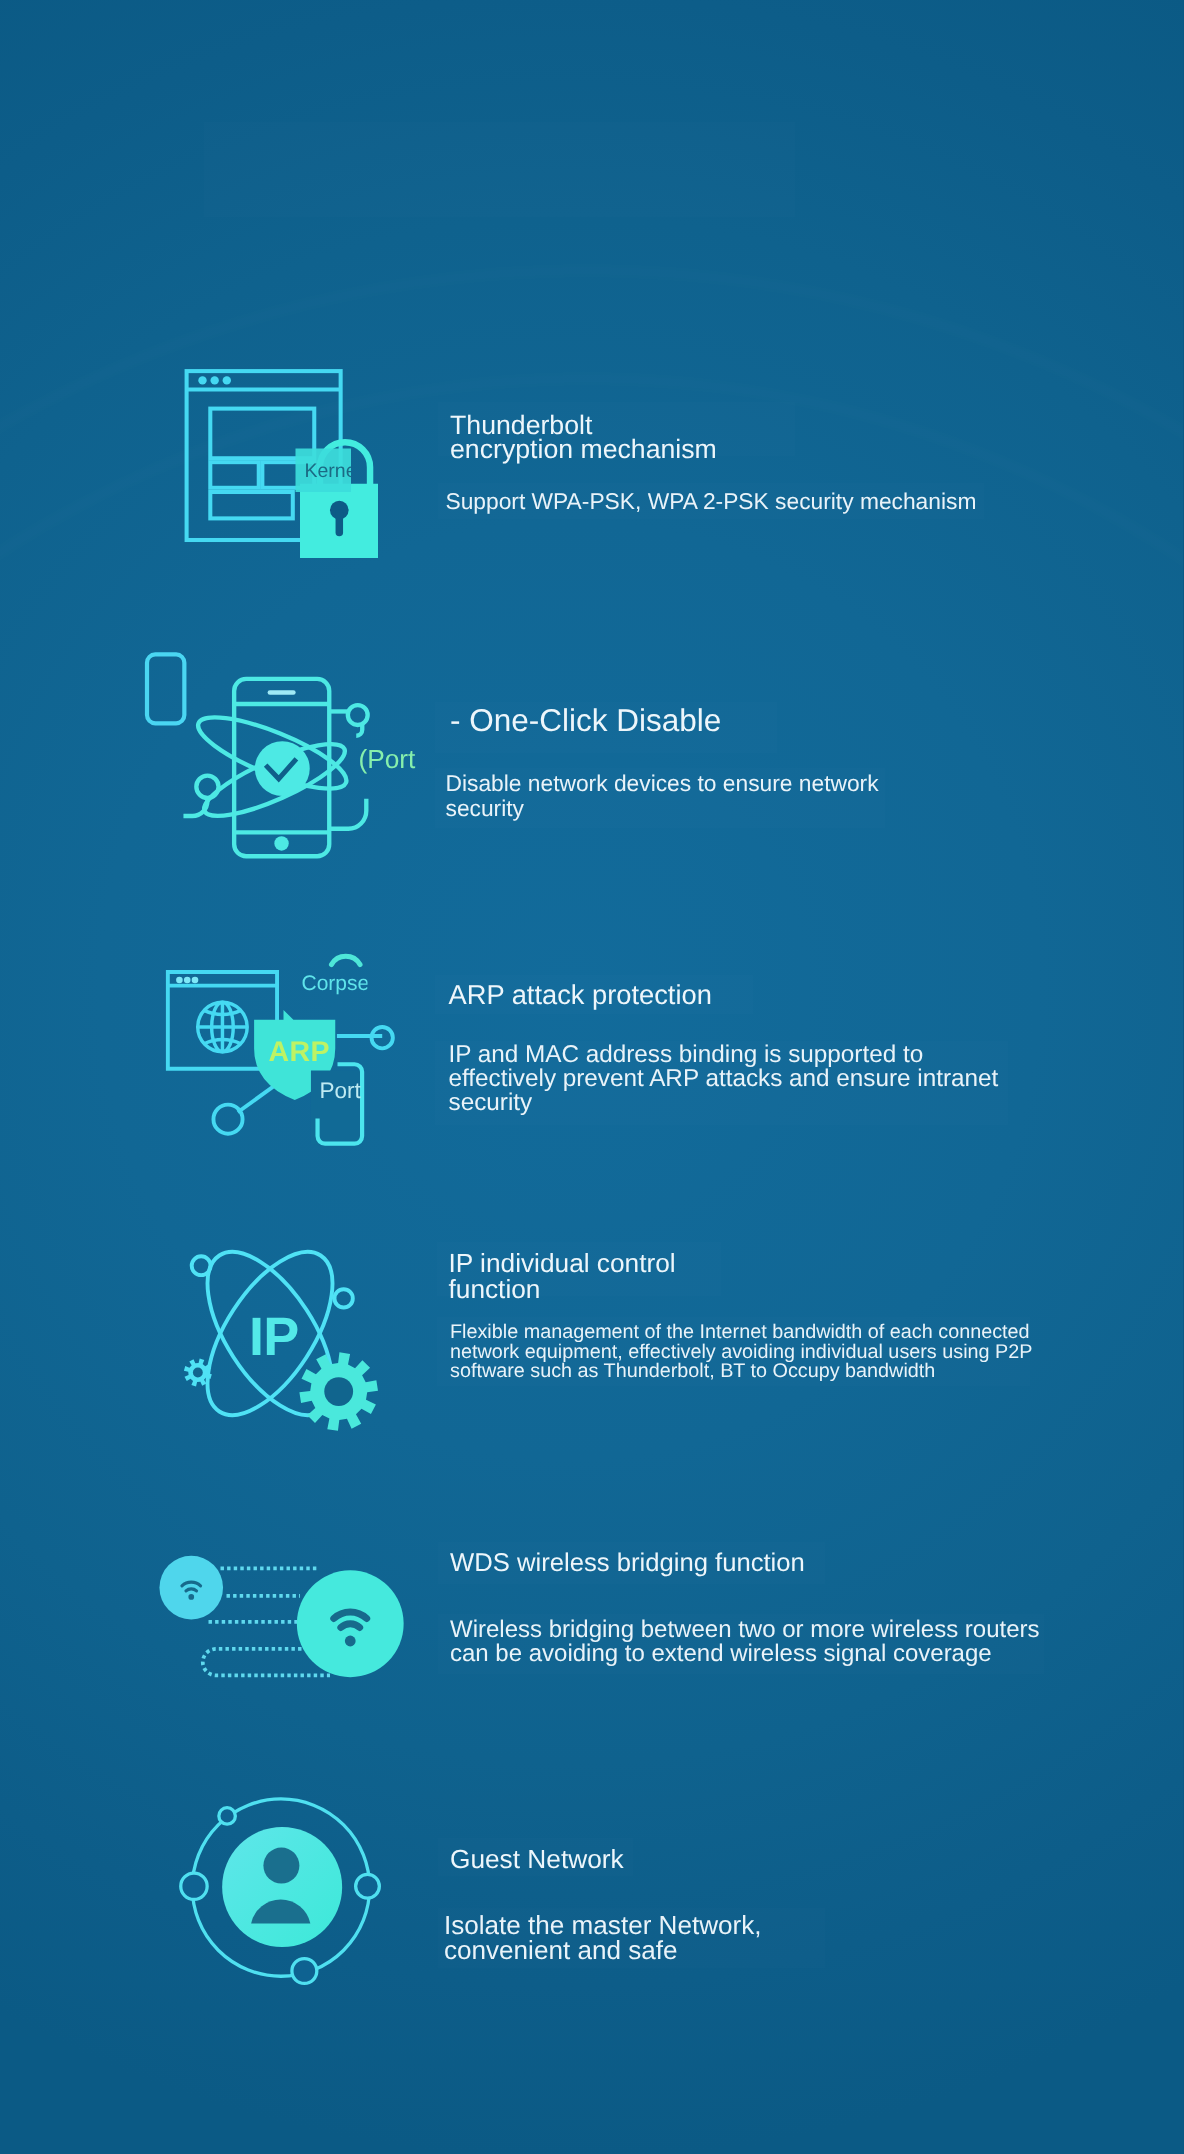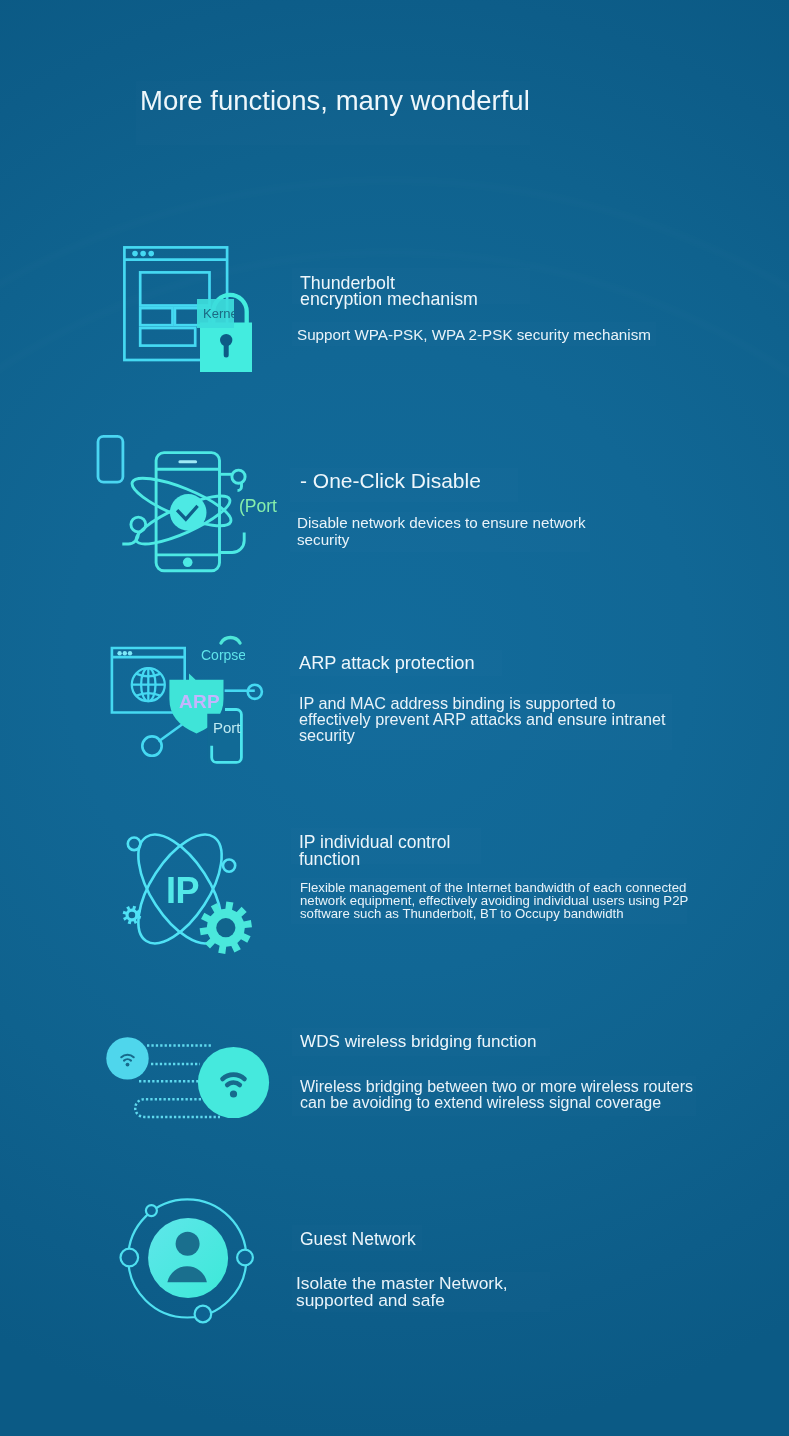--- a/index.html
+++ b/index.html
@@ -21,21 +21,20 @@
 </style>
 </head>
 <body>
 
 <div class="page">
   <div class="bg-layer bg-radial"></div>
   <div class="bg-ring" style="left:-402px;top:177px;width:1572px;height:1572px;"></div>
   <div class="bg-ring" style="left:-330px;top:249px;width:1428px;height:1428px;"></div>
 
   <div class="title-wrap"></div>
-  <div class="title-text">More functions, many wonderful</div>
 
   <div class="feat" style="left:0;top:0;">
     <svg class="ic" style="left:118px;top:240px;" width="145" height="140" viewBox="0 0 145 140">
       <g fill="none" stroke="#45d9f2" stroke-width="2.7">
         <rect x="6.4" y="7.4" width="102.7" height="112.6"></rect>
         <path d="M6.4 19.6 H109.1"></path>
         <rect x="22.2" y="32.4" width="69.3" height="33.1"></rect>
         <rect x="22.2" y="68.1" width="32.3" height="17.1"></rect>
         <rect x="56.9" y="68.1" width="34.6" height="17.1"></rect>
         <rect x="22.2" y="88.0" width="55.0" height="17.6"></rect>
@@ -125,21 +124,21 @@
       <g fill="none" stroke="#4ce5ee" stroke-width="2.8" stroke-linecap="butt">
         <path d="M120 79.5 H131.4 a5 5 0 0 1 5 5 V127.4 a5 5 0 0 1 -5 5 H111.7 a5 5 0 0 1 -5 -5 V115.7"></path>
       </g>
     </svg>
     <div class="ovl" style="left:201px;top:646px;width:44px;height:18px;background:transparent;color:#5fe4ea;font-size:14px;">
         <span>Corpse</span>
       </div>
     <svg class="ic" style="left:218px;top:634px;" width="30" height="14" viewBox="0 0 30 14">
       <path d="M3 9 a11 11 0 0 1 19 0" fill="none" stroke="#4ee6d8" stroke-width="3.4" stroke-linecap="round"></path>
     </svg>
-    <div class="ovl" style="left:179px;top:692px;width:44px;height:20px;background:transparent;color:#c4b5fd;font-size:19px;font-weight:bold;letter-spacing:0.3px;">
+    <div class="ovl" style="left:179px;top:692px;width:44px;height:20px;background:transparent;color:#bef264;font-size:19px;font-weight:bold;letter-spacing:0.3px;">
         <span>ARP</span>
       </div>
     <div class="ovl" style="left:213px;top:717px;width:34px;height:20px;background:transparent;color:#bfeaf2;font-size:15px;">
         <span>Port</span>
       </div>
     <div class="shade" style="left:290px;top:650px;width:212px;height:26px;"></div>
     <div class="txt-h" style="left:299px;top:655px;font-size:18.2px;">ARP attack protection</div>
     <div class="shade" style="left:290px;top:694px;width:382px;height:56px;"></div>
     <div class="txt-d" style="left:299px;top:695px;font-size:16.2px;">IP and MAC address binding is supported to</div>
     <div class="txt-d" style="left:299px;top:711px;font-size:16.2px;">effectively prevent ARP attacks and ensure intranet</div>
@@ -217,15 +216,15 @@
         <circle cx="36.4" cy="20.6" r="5.5"></circle>
         <circle cx="14.3" cy="67.5" r="8.8"></circle>
         <circle cx="130" cy="67.5" r="7.9"></circle>
         <circle cx="87.9" cy="124" r="8.3"></circle>
       </g>
     </svg>
     <div class="shade" style="left:292px;top:1225px;width:130px;height:26px;"></div>
     <div class="txt-h" style="left:300px;top:1231px;font-size:17.5px;">Guest Network</div>
     <div class="shade" style="left:292px;top:1272px;width:258px;height:40px;"></div>
     <div class="txt-d" style="left:296px;top:1275px;font-size:17.4px;">Isolate the master Network,</div>
-    <div class="txt-d" style="left:296px;top:1292px;font-size:17.4px;">supported and safe</div>
+    <div class="txt-d" style="left:296px;top:1292px;font-size:17.4px;">convenient and safe</div>
   </div>
 </div>
 
 </body></html>

